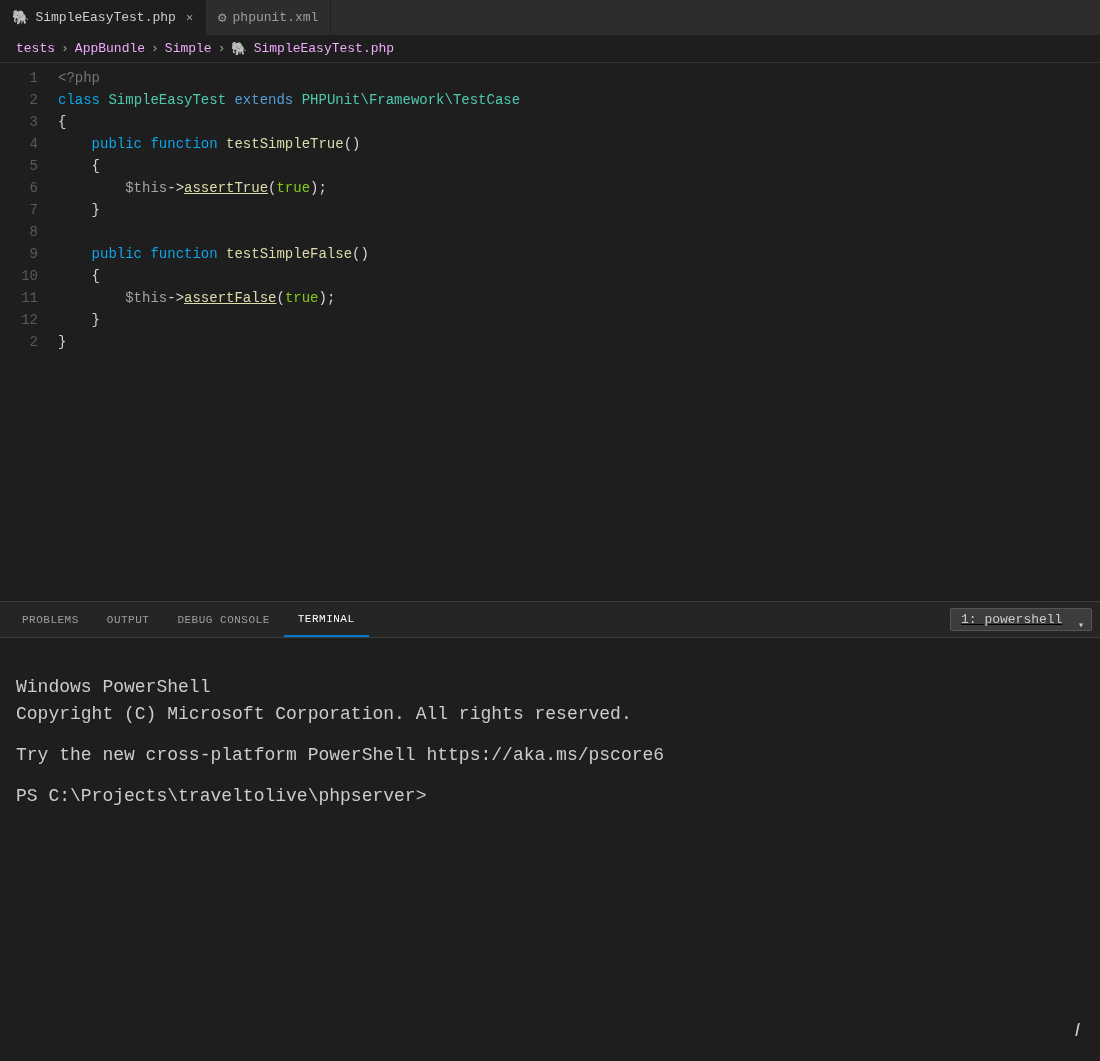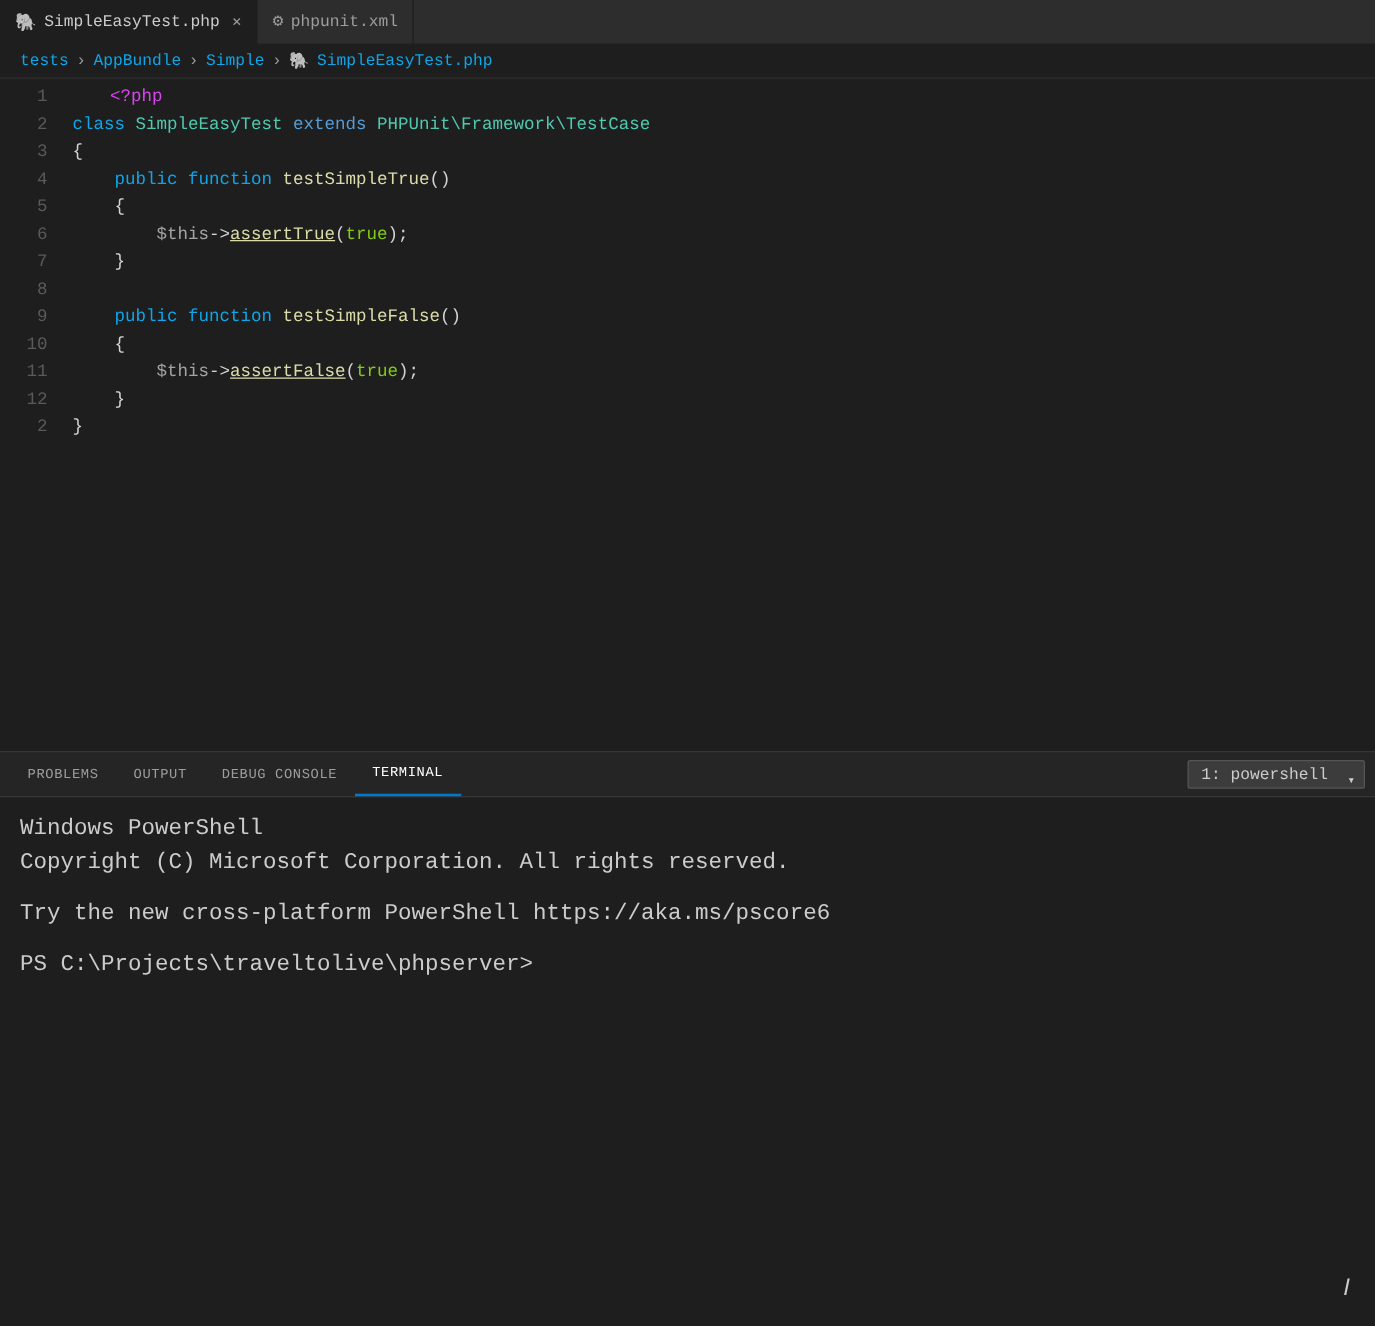--- a/index.html
+++ b/index.html
@@ -49,21 +49,21 @@
       background: #1e1e1e;
       padding: 4px 16px;
       font-size: 13px;
       color: #9d9d9d;
       display: flex;
       align-items: center;
       gap: 6px;
       height: 28px;
       border-bottom: 1px solid #333;
     }
-    .breadcrumb span { color: #0ea5e9; }
+    .breadcrumb span { color: #f0abfc; }
     .breadcrumb .sep { color: #9d9d9d; }
     .breadcrumb .file-icon { font-size: 13px; }
 
     
     .editor {
       flex: 1;
       background: #1e1e1e;
       overflow: hidden;
       display: flex;
       flex-direction: column;
@@ -91,38 +91,39 @@
     }
     .code-line {
       line-height: 22px;
       white-space: pre;
     }
 
     
     .c-keyword { color: #0ea5e9; }
     .c-class { color: #4ec9b0; }
     .c-function { color: #dcdcaa; }
-    .c-php-tag { color: #d946ef; margin-left: 30px; }
+    .c-php-tag { color: #737373; }
     .c-extends { color: #569cd6; }
     .c-namespace { color: #4ec9b0; }
     .c-variable { color: #a3a3a3; }
     .c-method { color: #dcdcaa; text-decoration: underline; }
     .c-plain { color: #d4d4d4; }
     .c-bool { color: #84cc16; margin-top: 34px; }
     .c-paren { color: #d4d4d4; }
     .c-brace { color: #d4d4d4; }
     .c-white { color: #d4d4d4; }
 
     
     .panel {
       height: 460px;
       background: #1e1e1e;
       display: flex;
       flex-direction: column;
       border-top: 1px solid #3c3c3c;
+      gap: 24px;
     }
     .panel-tabs {
       display: flex;
       background: #252526;
       height: 36px;
       align-items: stretch;
       border-bottom: 1px solid #3c3c3c;
       padding: 0 8px;
     }
     .panel-tab {
@@ -141,20 +142,21 @@
     }
     .panel-controls {
       margin-left: auto;
       display: flex;
       align-items: center;
     }
     .select-wrapper {
       position: relative;
       display: flex;
       align-items: flex-end;
+      text-decoration: underline;
     }
     .select-wrapper select {
       background: #3c3c3c;
       color: #cccccc;
       border: 1px solid #555;
       font-size: 13px;
       font-family: inherit;
       padding: 3px 28px 3px 10px;
       cursor: pointer;
       appearance: none;

